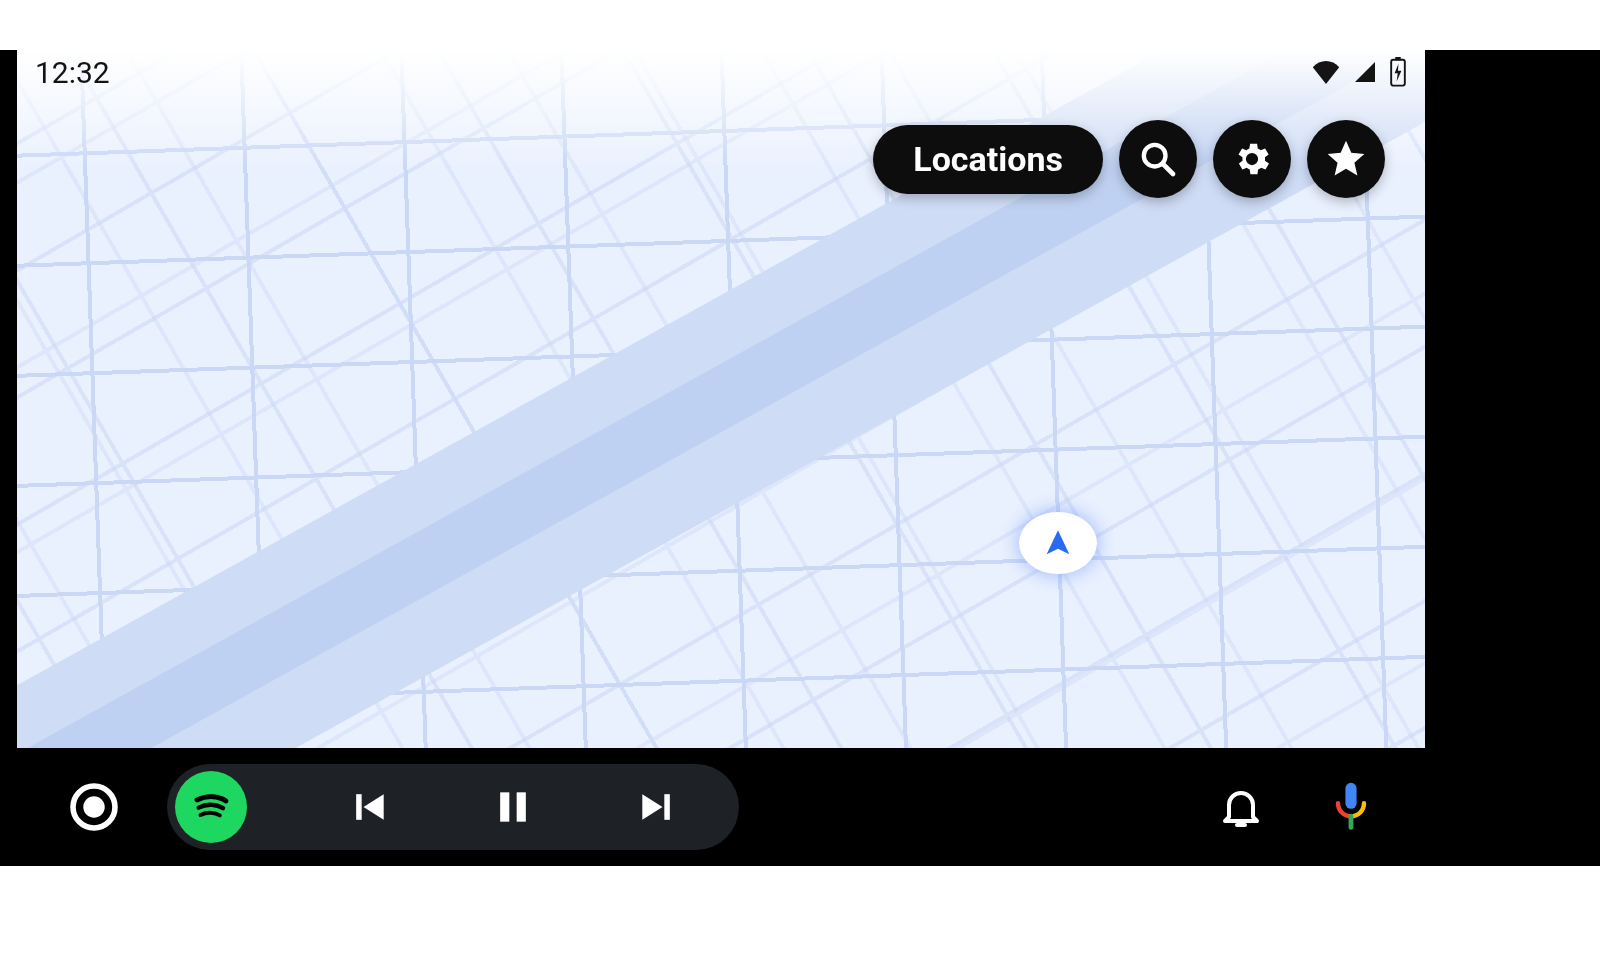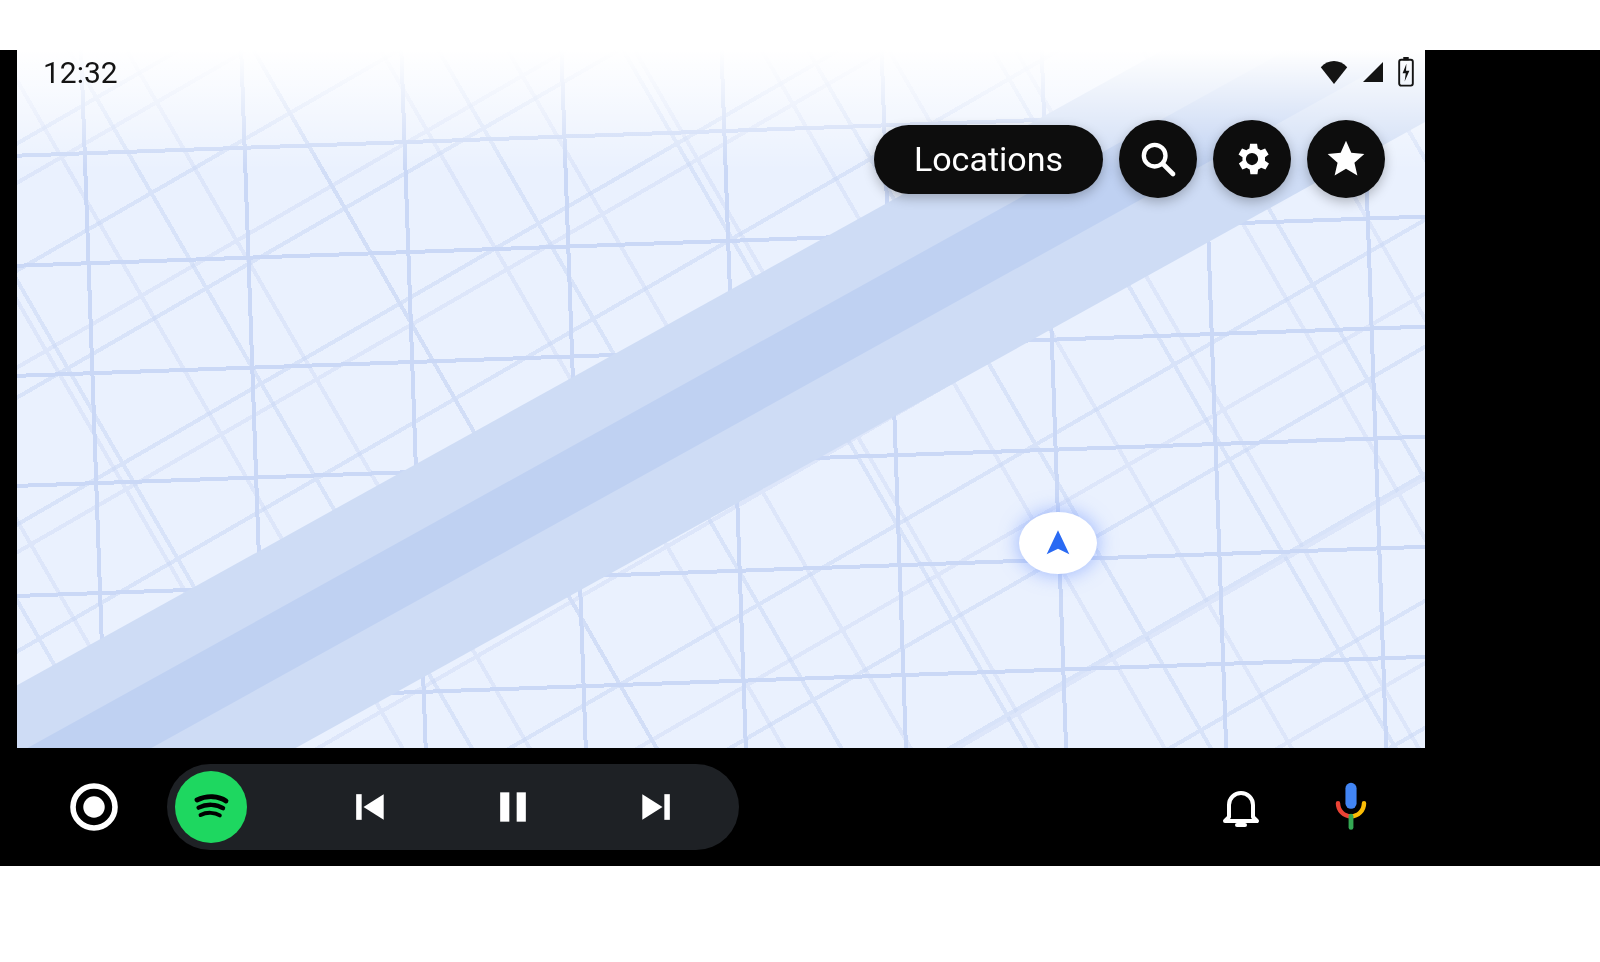--- a/index.html
+++ b/index.html
@@ -22,28 +22,28 @@
   .sheet.s2{transform:rotate(-30deg);opacity:.55}
   .sheet.s3{transform:rotate(60deg);opacity:.4}
   .diagonal{position:absolute;left:-500px;top:150px;width:2800px;height:190px;
     background:#cedcf5;transform:rotate(-29deg)}
   .diagonal::after{content:"";position:absolute;left:0;top:60px;width:100%;height:60px;
     background:#bfd1f2}
   .map-fade{position:absolute;inset:0;
     background:linear-gradient(180deg,#ffffff 0%,rgba(255,255,255,0) 120px)}
 
   
-  .status{position:absolute;left:8px;top:0;width:100%;height:44px;
+  .status{position:absolute;left:0;top:0;width:100%;height:44px;
     display:flex;justify-content:space-between;align-items:center;
     padding:0 18px;box-sizing:border-box;color:#141414;font-size:30px}
   .status-right{display:flex;align-items:center;gap:10px}
 
   
   .actions{position:absolute;top:70px;right:40px;display:flex;gap:16px;align-items:center}
-  .pill{background:#0d0d0d;color:#fff;font-size:34px;font-weight:400;height:69px;
+  .pill{background:#0d0d0d;color:#fff;font-size:34px;font-weight:700;height:69px;
     padding:0 40px;border-radius:60px;display:flex;align-items:center;
     box-shadow:0 4px 12px rgba(0,0,0,.25)}
   .circle-btn{width:78px;height:78px;border-radius:50%;background:#0d0d0d;
     display:flex;align-items:center;justify-content:center;
     box-shadow:0 4px 12px rgba(0,0,0,.25)}
 
   
   .puck{position:absolute;left:1002px;top:462px;width:78px;height:62px;border-radius:50%;
     background:#fff;box-shadow:0 0 18px 2px rgba(109,148,253,.55);
     display:flex;align-items:center;justify-content:center}

